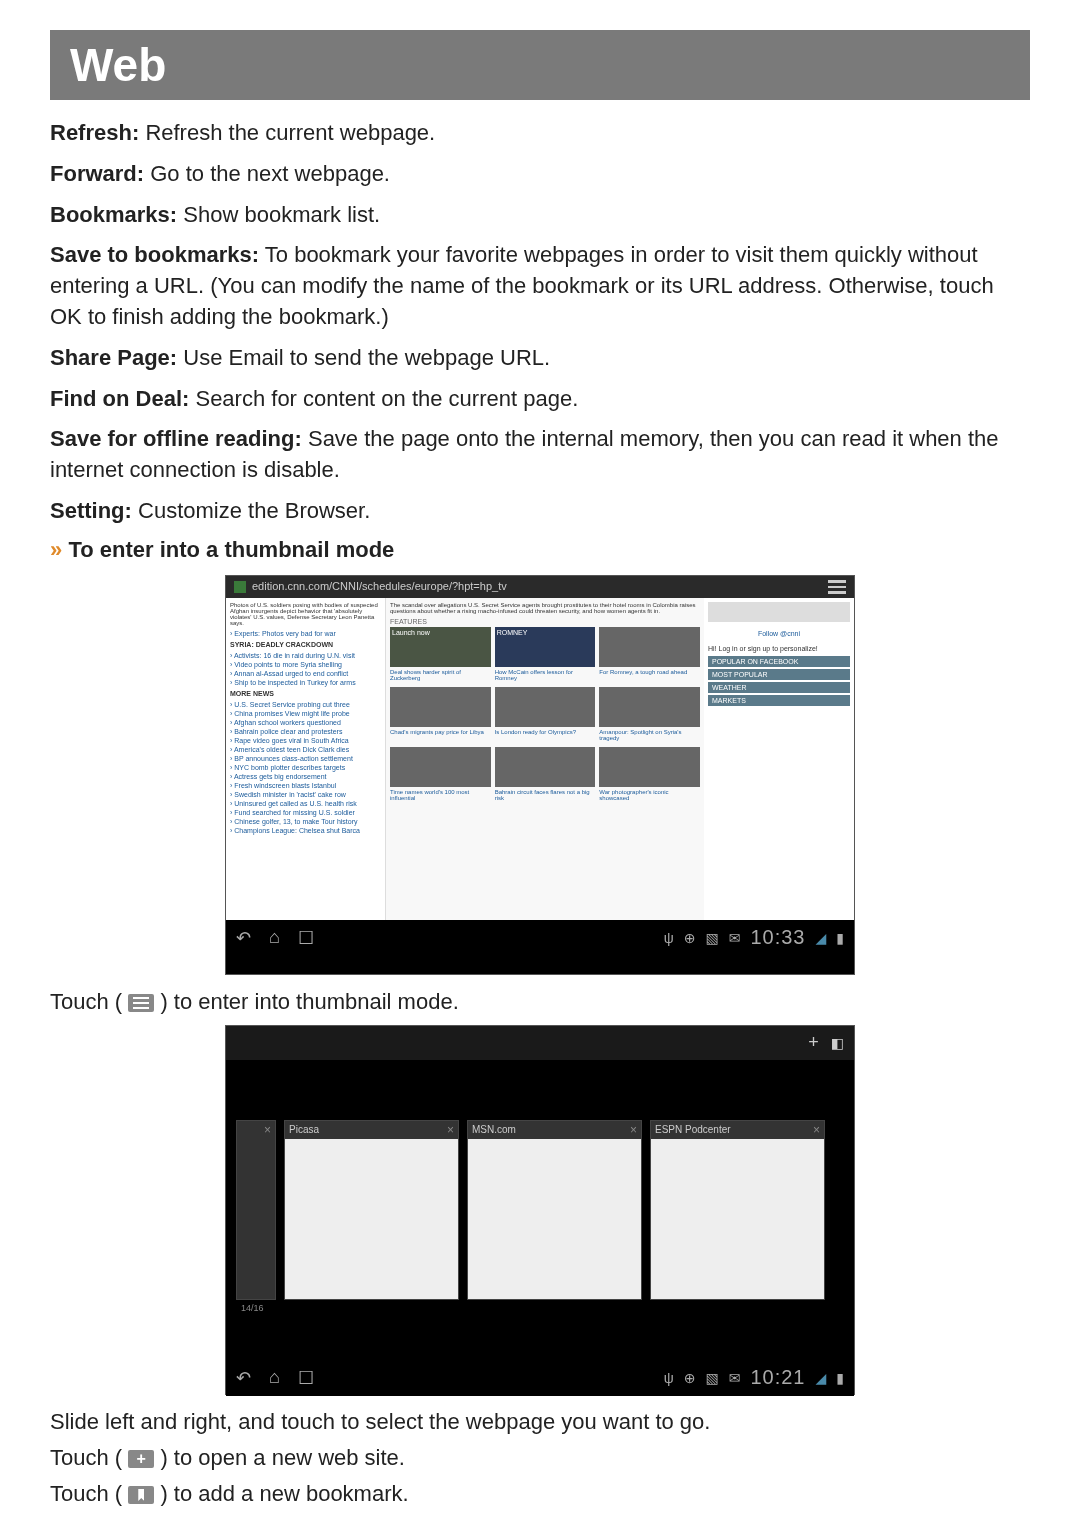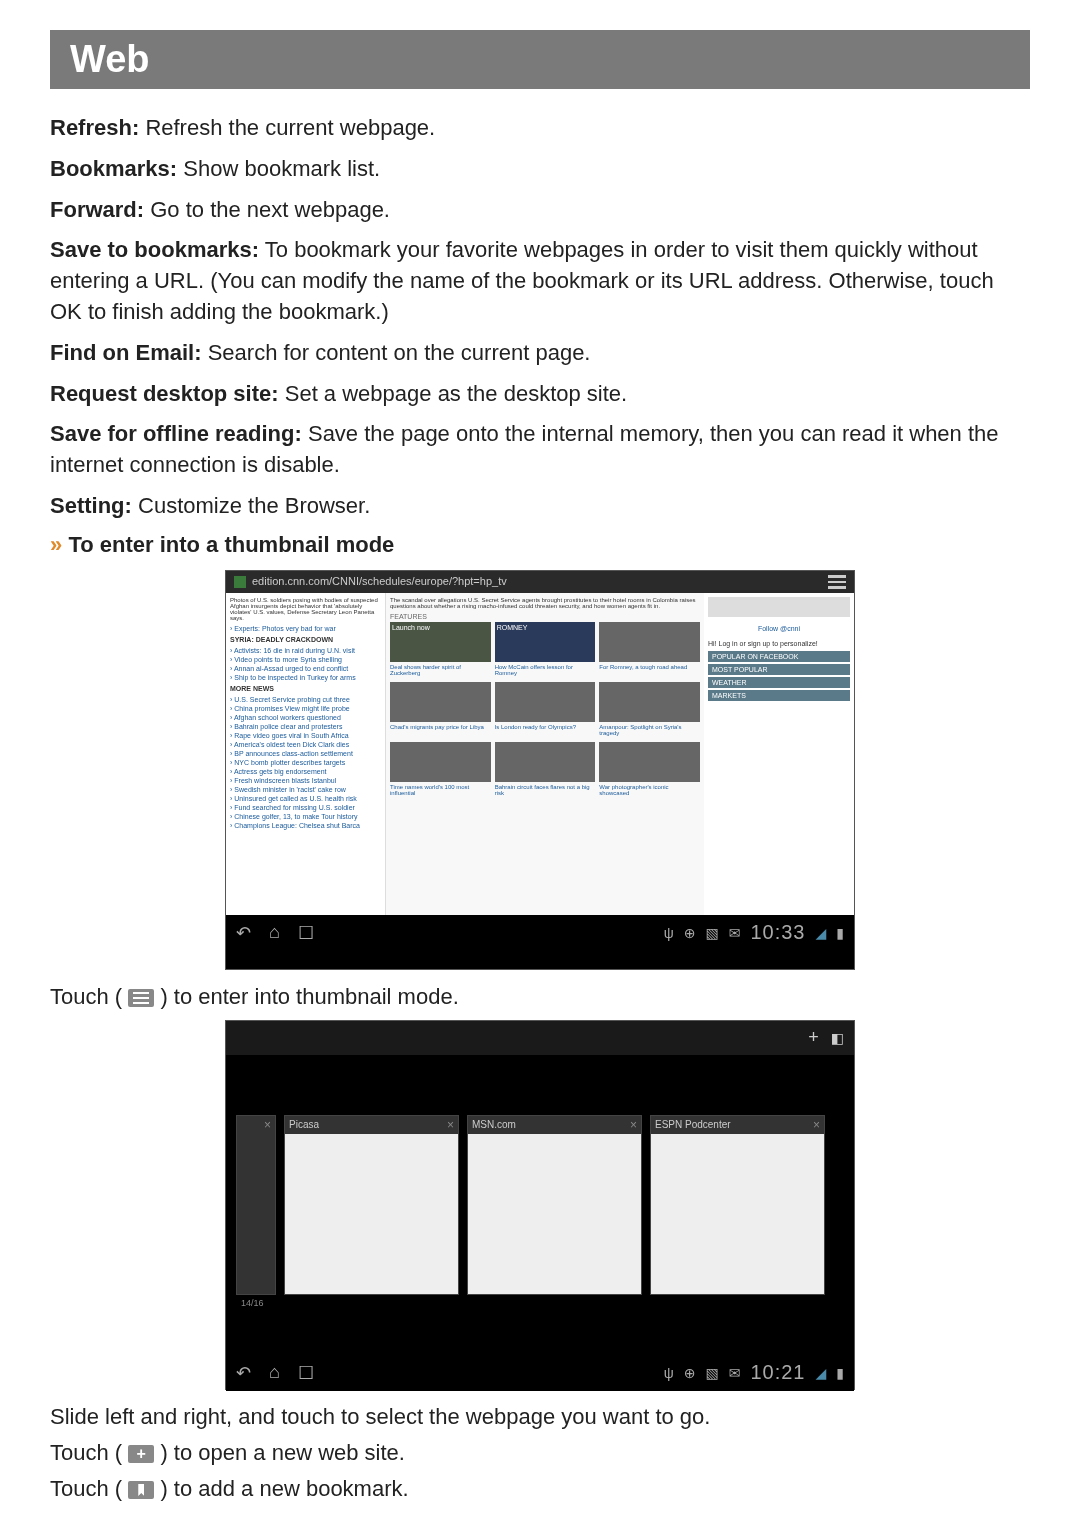--- a/index.html
+++ b/index.html
@@ -11,24 +11,24 @@
       font-family: Arial, Helvetica, sans-serif;
       background: #fff;
       width: 1080px;
       margin: 0 auto;
       padding: 30px 50px 40px 50px;
       color: #222;
     }
     .header-bar {
       background: #7a7a7a;
       color: #fff;
-      font-size: 38px;
+      font-size: 46px;
       font-weight: bold;
       padding: 8px 20px;
-      margin-bottom: 24px;
+      margin-bottom: 18px;
     }
     .desc {
       font-size: 22px;
       line-height: 1.4;
       margin-bottom: 10px;
     }
     .desc b {
       font-weight: bold;
       text-align: right;
     }
@@ -293,25 +293,25 @@
       margin: 10px 0;
     }
   </style>
 </head>
 <body>
 
 <div class="header-bar">Web</div>
 
 <div>
   <p class="desc"><b>Refresh:</b> <span>Refresh the current webpage.</span></p>
+  <p class="desc"><b>Forward:</b> <span>Go to the next webpage.</span></p>
   <p class="desc"><b>Bookmarks:</b> <span>Show bookmark list.</span></p>
-  <p class="desc"><b>Forward:</b> <span>Go to the next webpage.</span></p>
   <p class="desc"><b>Save to bookmarks:</b> <span>To bookmark your favorite webpages in order to visit them quickly without entering a URL. (You can modify the name of the bookmark or its URL address. Otherwise, touch OK to finish adding the bookmark.)</span></p>
-  <p class="desc"><b>Find on Email:</b> <span>Search for content on the current page.</span></p>
-  <p class="desc"><b>Request desktop site:</b> <span>Set a webpage as the desktop site.</span></p>
+  <p class="desc"><b>Share Page:</b> <span>Use Email to send the webpage URL.</span></p>
+  <p class="desc"><b>Find on Deal:</b> <span>Search for content on the current page.</span></p>
   <p class="desc"><b>Save for offline reading:</b> <span>Save the page onto the internal memory, then you can read it when the internet connection is disable.</span></p>
   <p class="desc"><b>Setting:</b> <span>Customize the Browser.</span></p>
 </div>
 
 <div class="subheading">
   <span class="chevrons">»</span>
   <span>To enter into a thumbnail mode</span>
 </div>
 
 <div class="screenshot screenshot1">

